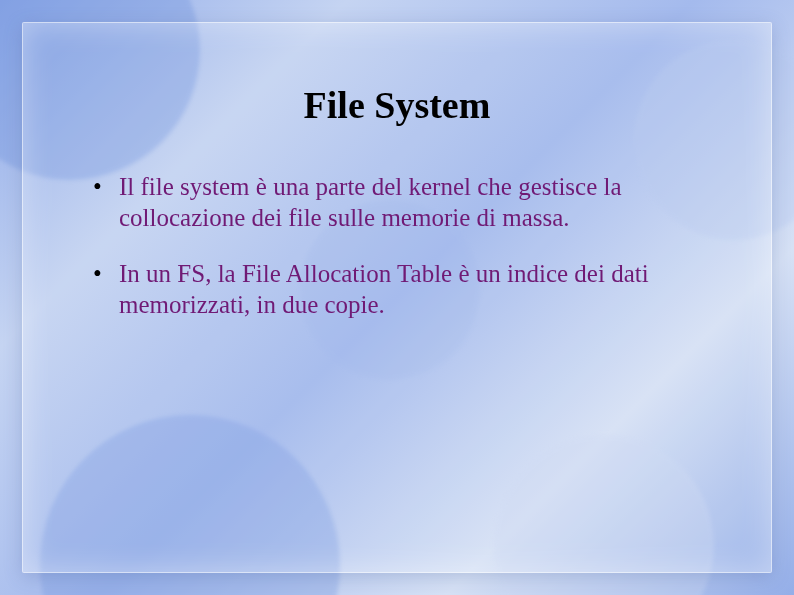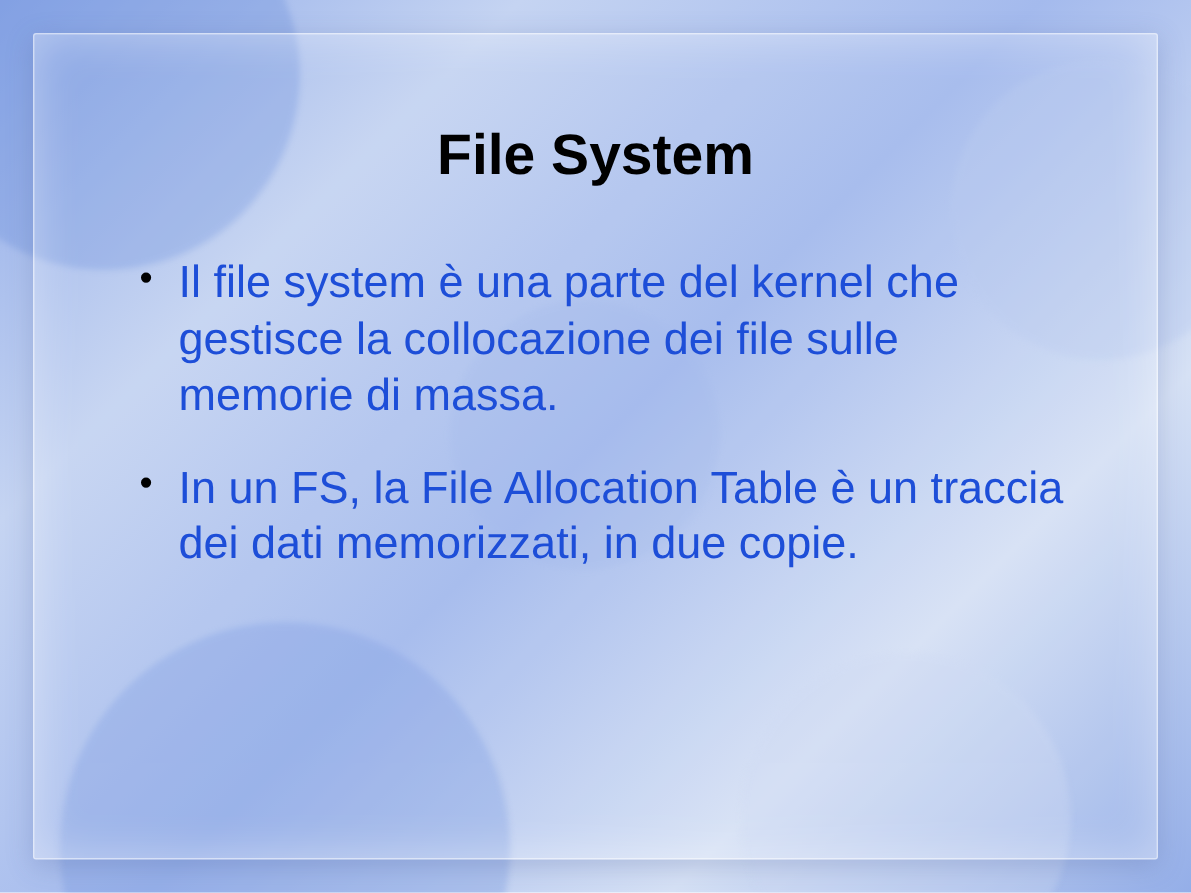--- a/index.html
+++ b/index.html
@@ -32,20 +32,21 @@
     top: 22px;
     left: 22px;
     right: 22px;
     bottom: 22px;
     background: rgba(255,255,255,0.05);
     border: 1px solid rgba(255,255,255,0.6);
     box-shadow:
       inset 0 0 30px rgba(255,255,255,0.4),
       0 4px 18px rgba(70,90,150,0.25);
     border-radius: 2px;
+    font-family: Liberation Serif, serif;
   }
 
   .content {
     position: absolute;
     inset: 0;
     padding: 60px 50px 40px 50px;
   }
 
   h1 {
     text-align: center;
@@ -55,23 +56,23 @@
     margin-bottom: 44px;
   }
 
   ul {
     list-style: none;
     padding-left: 20px;
   }
 
   li {
     position: relative;
-    font-size: 30px;
+    font-size: 25px;
     line-height: 1.25;
-    color: #1d4ed8;
+    color: #701a75;
     margin-bottom: 24px;
     padding-left: 26px;
   }
 
   li::before {
     content: "•";
     position: absolute;
     left: 0;
     top: 0;
     font-size: 25px;
@@ -87,16 +88,16 @@
   <div class="blob b3"></div>
   <div class="blob b4"></div>
   <div class="blob b5"></div>
 </div>
 
 <div class="panel">
   <div class="content">
     <h1>File System</h1>
     <ul>
       <li>Il file system è una parte del kernel che gestisce la collocazione dei file sulle memorie di massa.</li>
-      <li>In un FS, la File Allocation Table è un traccia dei dati memorizzati, in due copie.</li>
+      <li>In un FS, la File Allocation Table è un indice dei dati memorizzati, in due copie.</li>
     </ul>
   </div>
 </div>
 
 </body></html>

